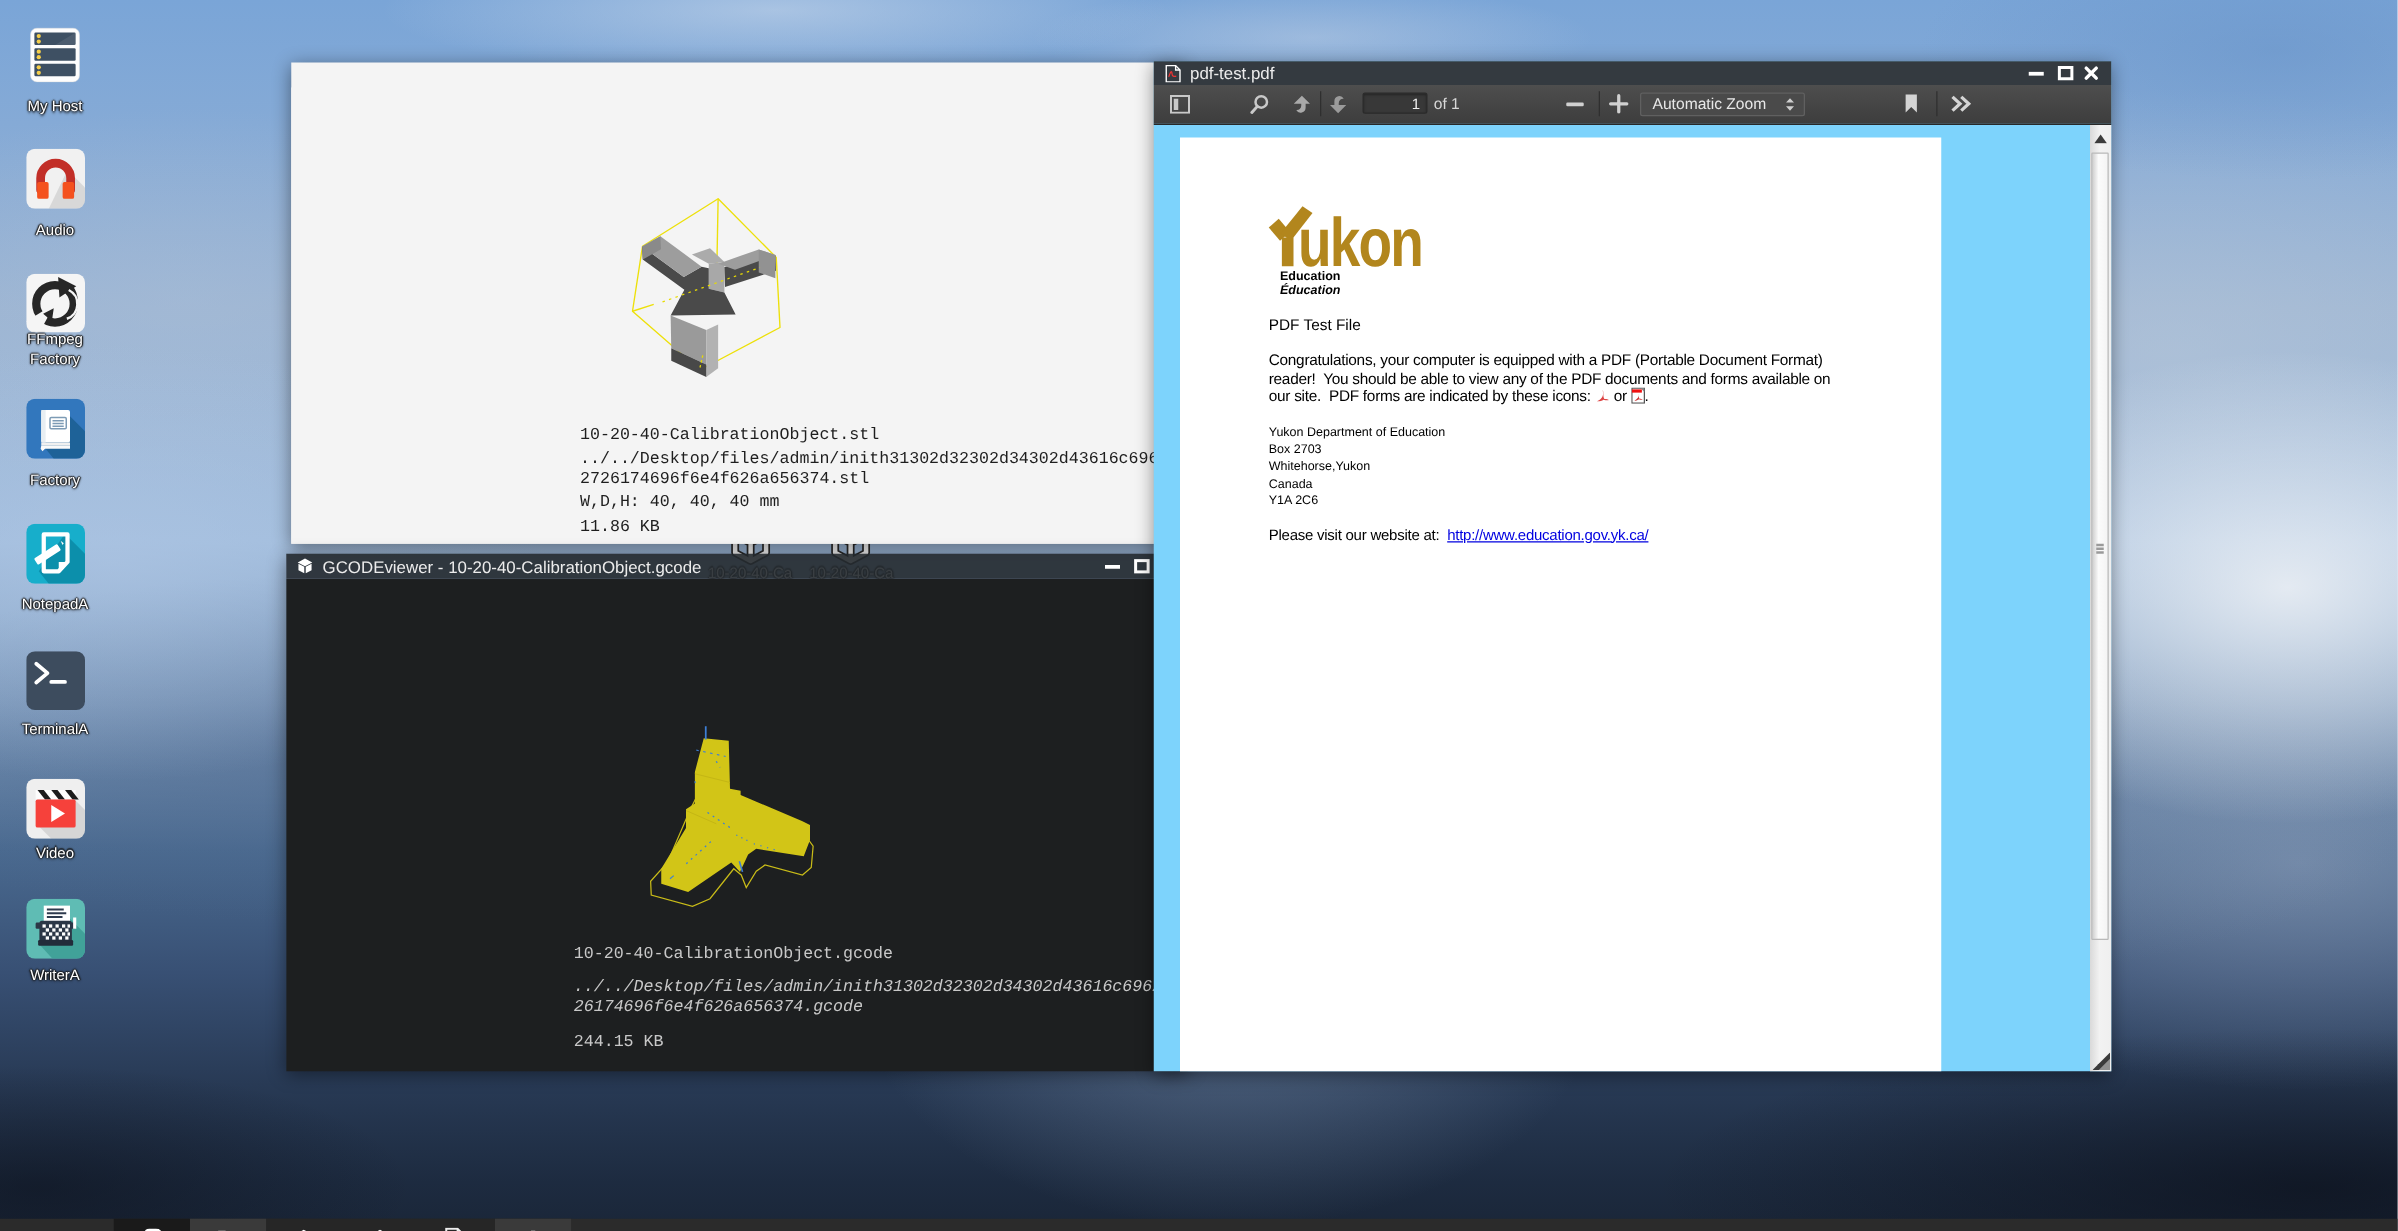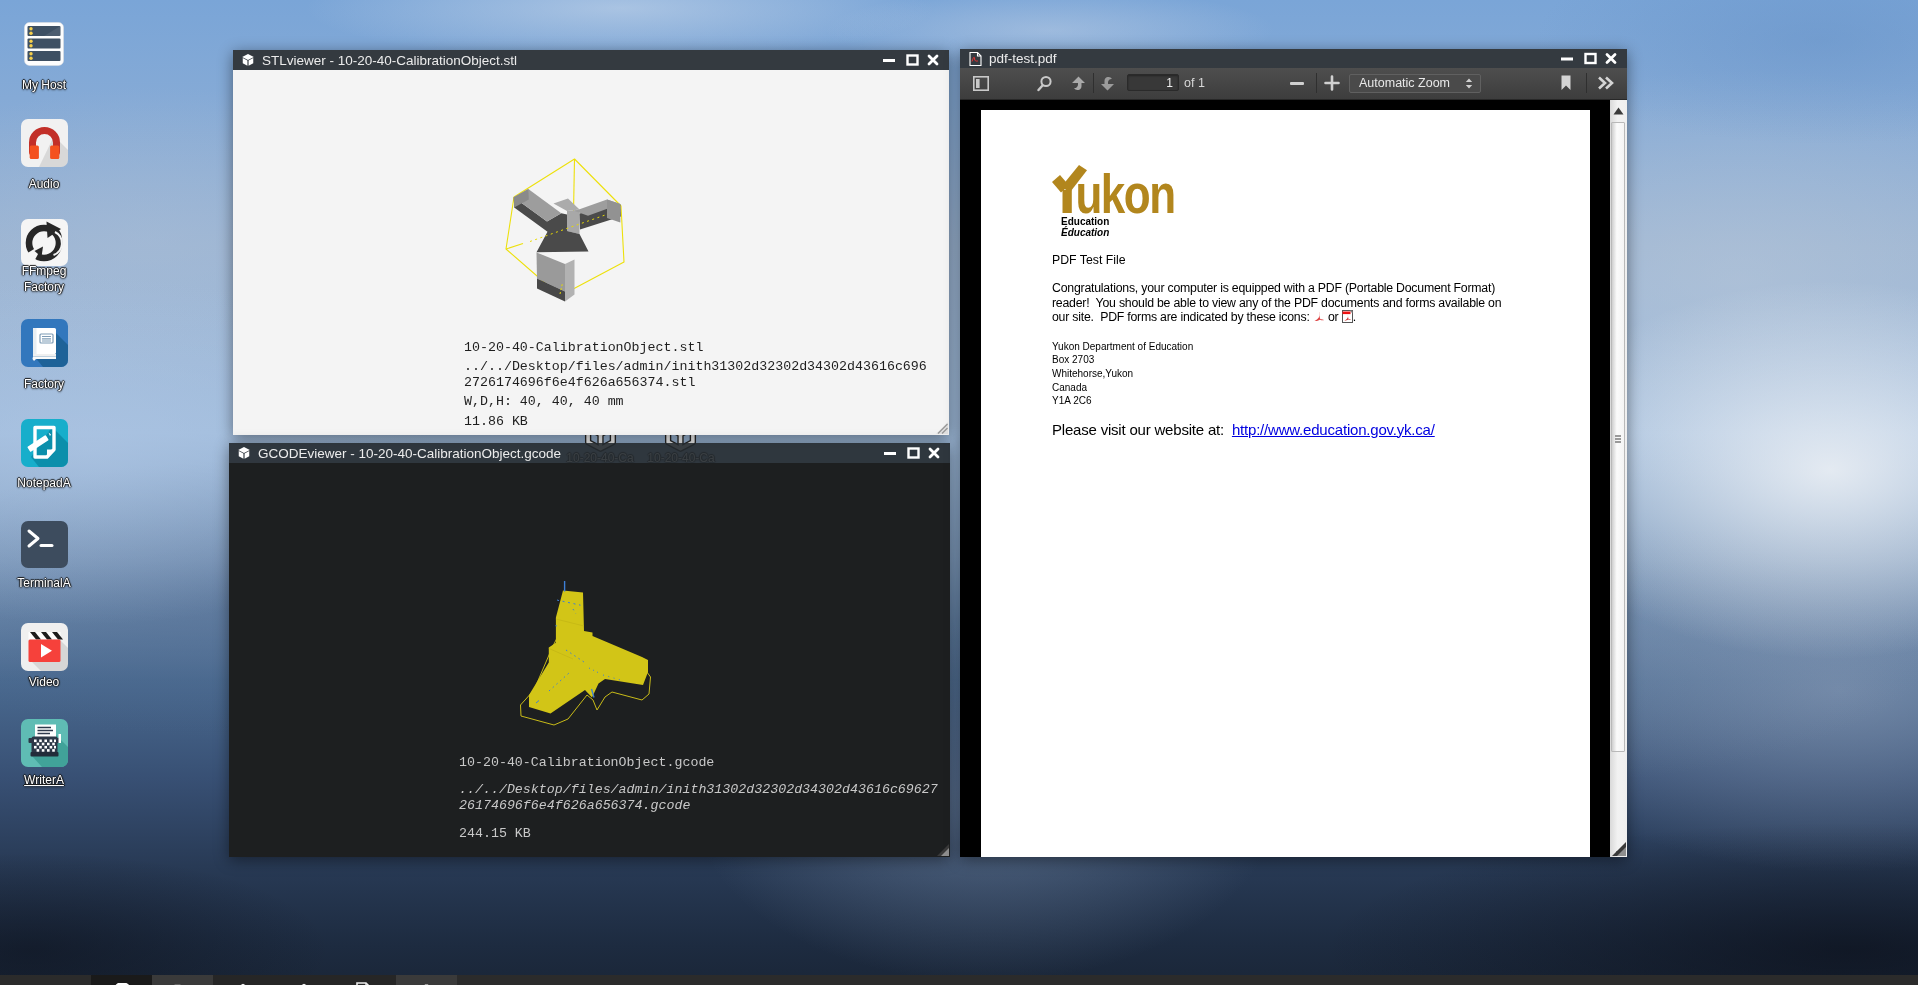--- a/index.html
+++ b/index.html
@@ -183,21 +183,21 @@
           <rect x="28.6" y="26.9" width="2.6" height="2.6"></rect>
           <rect x="33" y="26.9" width="2" height="2.6"></rect>
         <rect x="15.6" y="30.1" width="2.6" height="2.6"></rect>
           <rect x="20.8" y="30.1" width="2.6" height="2.6"></rect>
           <rect x="26" y="30.1" width="2.6" height="2.6"></rect>
           <rect x="31.2" y="30.1" width="2.6" height="2.6"></rect>
       </g>
       <rect x="9.5" y="33" width="28" height="4.5" rx="1" fill="#222c3a"></rect>
     </g>
   </svg>
-  <div class="label" style="left:0px;top:773px;width:88px;text-decoration:underline;">WriterA</div>
+  <div class="label" style="left:0px;top:773px;width:88px;">WriterA</div>
 </div>
 
 <div id="fileicons">
   <svg style="position:absolute;left:584px;top:418px;" width="33" height="34" viewBox="0 0 24 24">
     <g fill="none" stroke="#2b2b2b" stroke-width="4.6" stroke-linejoin="round">
       <path d="M12 2 L21 6.8 V17.2 L12 22 L3 17.2 V6.8 Z"></path>
       <path d="M3 6.8 L12 11.5 L21 6.8 M12 11.5 V22 M15.5 4 L7 8.8 V12"></path>
     </g>
     <g fill="none" stroke="#ffffff" stroke-width="2.6" stroke-linejoin="round">
       <path d="M12 2 L21 6.8 V17.2 L12 22 L3 17.2 V6.8 Z"></path>
@@ -212,33 +212,20 @@
     <g fill="none" stroke="#ffffff" stroke-width="2.6" stroke-linejoin="round">
       <path d="M12 2 L21 6.8 V17.2 L12 22 L3 17.2 V6.8 Z"></path>
       <path d="M3 6.8 L12 11.5 L21 6.8 M12 11.5 V22 M15.5 4 L7 8.8 V12"></path>
     </g>
   </svg>
   <div class="label" style="left:556px;top:451px;width:88px;">10-20-40-Ca</div>
   <div class="label" style="left:637px;top:451px;width:88px;">10-20-40-Ca</div>
 </div>
 
 <div class="win" id="stlwin" style="left:233px;top:50px;width:716px;height:385px;background:#f4f4f4;">
-  <div class="tbar">
-    <svg style="position:absolute;left:8px;top:3px;" width="14" height="14" viewBox="0 0 24 24">
-        <g fill="#ffffff">
-          <path d="M12 1.5 L22 6.8 L12 12.1 L2 6.8 Z M12 4.2 L16.9 6.8 L12 9.4 L7.1 6.8 Z M3 8.5 L11 12.7 V21.7 L3 17.5 Z M21 8.5 V17.5 L13 21.7 V12.7 Z"></path>
-        </g>
-      </svg>
-    <span class="ttl">STLviewer - 10-20-40-CalibrationObject.stl</span>
-    <svg class="tctl" style="right:2px;" width="66" height="20" viewBox="0 0 66 20">
-      <rect x="2" y="9" width="12" height="3" fill="#ffffff"></rect>
-      <rect x="26.5" y="5.5" width="10" height="9" fill="none" stroke="#ffffff" stroke-width="2.4"></rect>
-      <path d="M48 6 l8 8 M56 6 l-8 8" stroke="#ffffff" stroke-width="2.8" stroke-linecap="round"></path>
-    </svg>
-  </div>
   <div id="stlview" style="position:absolute;left:0;top:20px;right:0;bottom:0;background:#f4f4f4;"></div>
   <svg style="position:absolute;left:260px;top:100px;" width="180" height="230" viewBox="493 150 180 230">
     <g fill="none" stroke="#ede00a" stroke-width="1.1" stroke-linejoin="round">
       <path d="M574.5 159 L514 197 L506 249 L560 296 L624 262 L621 206 Z"></path>
       <path d="M574.5 159 L573.5 213"></path>
       <path d="M506 249 L523 243.5"></path>
     </g>
 
     <polygon points="553.5,203.5 568,198.5 579.5,209.5 567,211" fill="#ababab"></polygon>
     <polygon points="567,211 579.5,209.5 579.5,234 567,231" fill="#a8a8a8"></polygon>
@@ -309,21 +296,21 @@
   </svg>
   <svg class="grip" width="12" height="12" viewBox="0 0 12 12">
       <path d="M12 0 L0 12 H12 Z" fill="#3a3a3a"></path>
       <path d="M12 4 L4 12 H12 Z" fill="#8f8f8f"></path>
     </svg>
   <div class="mono" style="position:absolute;left:230px;top:312px;font-size:13px;color:#c8c8c8;">10-20-40-CalibrationObject.gcode</div>
   <div class="mono" style="position:absolute;left:230px;top:339px;font-size:13px;color:#c8c8c8;line-height:15.5px;font-style:italic;">../../Desktop/files/admin/inith31302d32302d34302d43616c69627<br>26174696f6e4f626a656374.gcode</div>
   <div class="mono" style="position:absolute;left:230px;top:383px;font-size:13px;color:#c8c8c8;">244.15 KB</div>
 </div>
 
-<div class="win" id="pdfwin" style="left:960px;top:49px;width:667px;height:808px;background:#000000;">
+<div class="win" id="pdfwin" style="left:923px;top:49px;width:766px;height:808px;background:#7dd3fc;">
   <div class="tbar" style="height:19px;">
     <svg style="position:absolute;left:9px;top:2.5px;" width="13" height="14" viewBox="0 0 13 14">
       <path d="M1 0.5 h7.5 L12 4 v9.5 H1 Z" fill="none" stroke="#ffffff" stroke-width="1.1"></path>
       <path d="M8.5 0.5 V4 H12" fill="none" stroke="#ffffff" stroke-width="1.1"></path>
       <path d="M3 9.5 c0.8-2.5 1.6-4.5 2.2-4.2 c0.7 0.3 -0.1 3 1.4 3.6 c1 0.4 2.4 0 2.4 0" fill="none" stroke="#e33" stroke-width="1"></path>
     </svg>
     <span class="ttl" style="top:2px;">pdf-test.pdf</span>
     <svg class="tctl" style="right:2px;height:19px;" width="66" height="19" viewBox="0 0 66 19">
       <rect x="2" y="8.5" width="12" height="3" fill="#ffffff"></rect>
       <rect x="26.5" y="5" width="10" height="9" fill="none" stroke="#ffffff" stroke-width="2.4"></rect>
@@ -391,21 +378,21 @@
     <div style="position:absolute;left:71px;top:143px;font-size:12.3px;">PDF Test File</div>
     <div style="position:absolute;left:71px;top:171px;font-size:12.3px;letter-spacing:-0.22px;line-height:14.6px;white-space:nowrap;">Congratulations, your computer is equipped with a PDF (Portable Document Format)<br>reader!&nbsp; You should be able to view any of the PDF documents and forms available on<br>our site.&nbsp; PDF forms are indicated by these icons: <svg width="12" height="12" viewBox="0 0 12 12" style="vertical-align:-2px;">
           <path d="M6 1 C7 3.5 6.5 5 5.8 6.5 C4.5 8.5 2.5 9.5 1.5 10 C3 10.3 5.5 9.5 6.8 8.7 C8.5 9.3 10.5 9.4 11 9 C10 8.2 8.5 8 7.5 8.2 C6.8 7.3 6.6 5.5 6.7 4.5 C6.9 3 6.5 1.5 6 1 Z" fill="#d44"></path>
         </svg> or <svg width="11" height="13" viewBox="0 0 11 13" style="vertical-align:-2px;">
           <rect x="0.5" y="0.5" width="10" height="12" fill="#fff" stroke="#555" stroke-width="1"></rect>
           <path d="M7.5 0.5 H10.5 V3.5 Z" fill="#888"></path>
           <rect x="0.5" y="1.5" width="8" height="2.6" fill="#e11"></rect>
           <path d="M5.5 4.5 C6.3 6 6 7 5.5 8 C4.6 9.3 3.2 10.2 2.5 10.6 C3.6 10.8 5.3 10 6.2 9.4 C7.4 9.9 8.8 10 9.2 9.7 C8.5 9.1 7.4 9 6.7 9.1 C6.2 8.4 6.1 7.2 6.1 6.5 Z" fill="#c33"></path>
         </svg>.</div>
     <div style="position:absolute;left:71px;top:229.5px;font-size:10px;line-height:13.7px;">Yukon Department of Education<br>Box 2703<br>Whitehorse,Yukon<br>Canada<br>Y1A 2C6</div>
-    <div style="position:absolute;left:71px;top:310.5px;font-size:15px;letter-spacing:-0.2px;">Please visit our website at:&nbsp; <span style="color:#0000e0;text-decoration:underline;">http://www.education.gov.yk.ca/</span></div>
+    <div style="position:absolute;left:71px;top:310.5px;font-size:12px;letter-spacing:-0.2px;">Please visit our website at:&nbsp; <span style="color:#0000e0;text-decoration:underline;">http://www.education.gov.yk.ca/</span></div>
   </div>
   <div id="pdfscroll" style="position:absolute;right:0px;top:51px;width:17px;height:757px;background:linear-gradient(90deg,#d9d9d9,#f2f2f2 45%,#efefef);">
     <svg style="position:absolute;left:3px;top:7px;" width="11" height="8" viewBox="0 0 11 8">
         <path d="M5.5 0.5 L10.5 7.5 H0.5 Z" fill="#3c3c3c"></path>
       </svg>
     <div style="position:absolute;left:1px;top:22px;width:14px;height:630px;background:linear-gradient(90deg,#cfcfcf,#fbfbfb 40%,#f4f4f4);border:1px solid #b9b9b9;border-radius:1px;box-sizing:border-box;">
       <div style="position:absolute;left:3px;top:312px;width:6px;height:1.5px;background:#9a9a9a;box-shadow:0 3px #9a9a9a,0 6px #9a9a9a;"></div>
     </div>
     <svg style="position:absolute;left:2px;top:742px;" width="14" height="14" viewBox="0 0 14 14">
         <path d="M14 0 L0 14 H14 Z" fill="#3a3a3a"></path>

